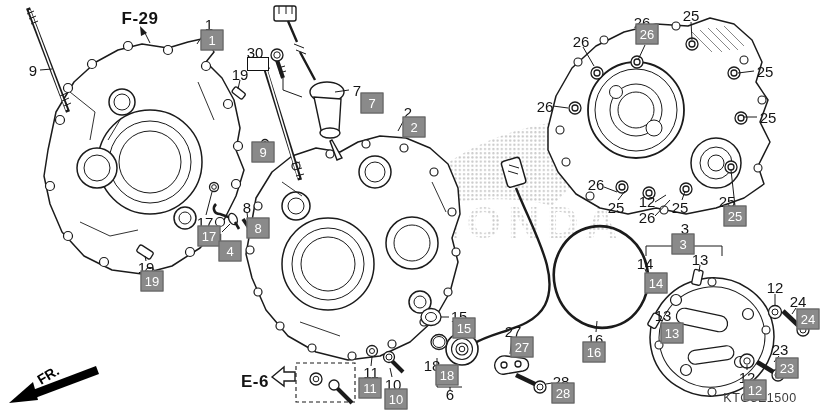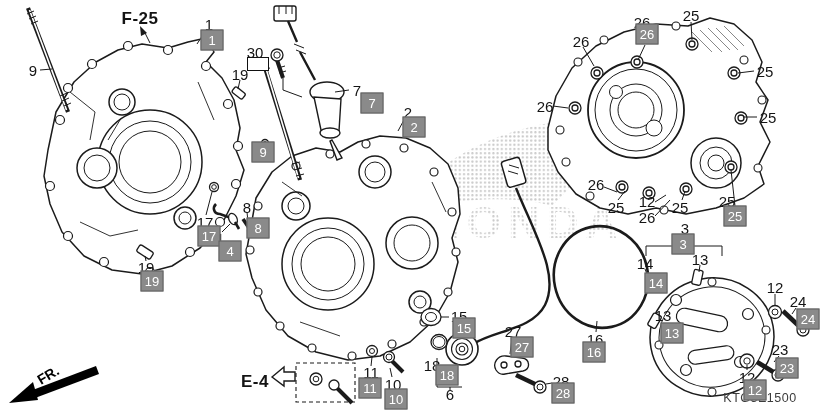--- a/index.html
+++ b/index.html
@@ -379,22 +379,22 @@
       <div class="plain-callout" style="left: 780px; top: 349px;">23</div>
       <div class="plain-callout" style="left: 747px; top: 377px;">12</div>
       <div class="plain-callout" style="left: 595px; top: 339px;">16</div>
       <div class="plain-callout" style="left: 513px; top: 331px;">27</div>
       <div class="plain-callout" style="left: 561px; top: 381px;">28</div>
       <div class="plain-callout" style="left: 459px; top: 316px;">15</div>
       <div class="plain-callout" style="left: 432px; top: 365px;">18</div>
       <div class="plain-callout" style="left: 450px; top: 394px;">6</div>
       <div class="plain-callout" style="left: 371px; top: 372px;">11</div>
       <div class="plain-callout" style="left: 393px; top: 384px;">10</div>
-      <div class="plain-callout ref" style="left: 140px; top: 18px;">F-25</div>
-      <div class="plain-callout ref" style="left: 255px; top: 381px;">E-4</div>
+      <div class="plain-callout ref" style="left: 140px; top: 18px;">F-29</div>
+      <div class="plain-callout ref" style="left: 255px; top: 381px;">E-6</div>
       <div class="boxed-callout" style="left: 212px; top: 40px;">1</div>
       <div class="boxed-callout" style="left: 372px; top: 103px;">7</div>
       <div class="boxed-callout" style="left: 414px; top: 127px;">2</div>
       <div class="boxed-callout" style="left: 263px; top: 152px;">9</div>
       <div class="boxed-callout" style="left: 258px; top: 228px;">8</div>
       <div class="boxed-callout" style="left: 209px; top: 236px;">17</div>
       <div class="boxed-callout" style="left: 230px; top: 251px;">4</div>
       <div class="boxed-callout" style="left: 152px; top: 281px;">19</div>
       <div class="boxed-callout" style="left: 647px; top: 34px;">26</div>
       <div class="boxed-callout" style="left: 735px; top: 216px;">25</div>

